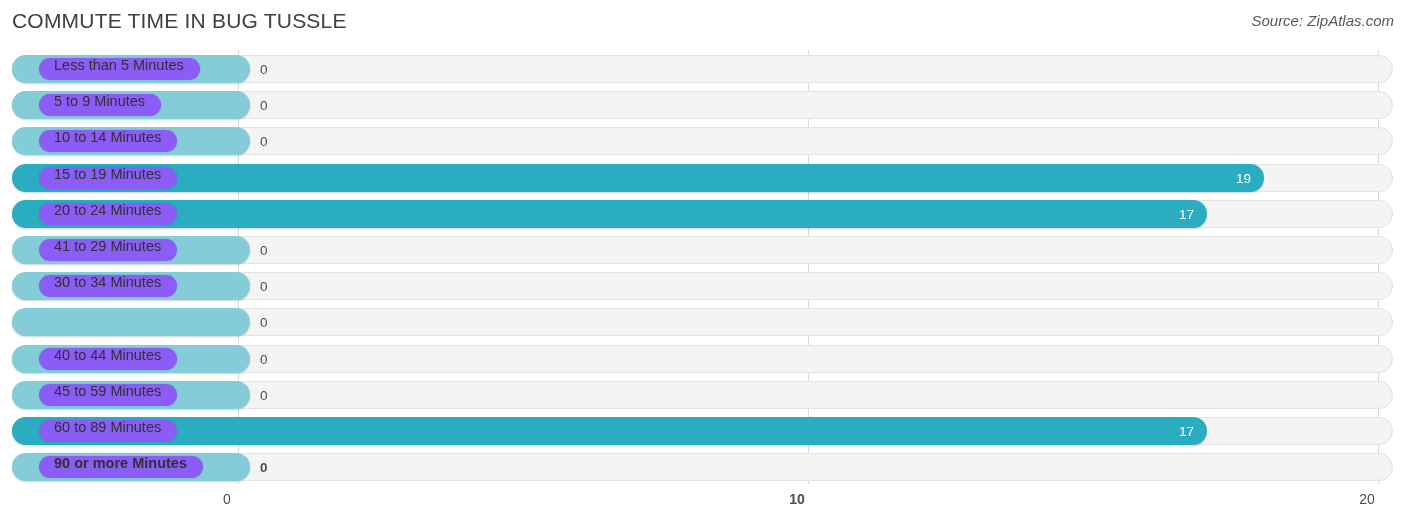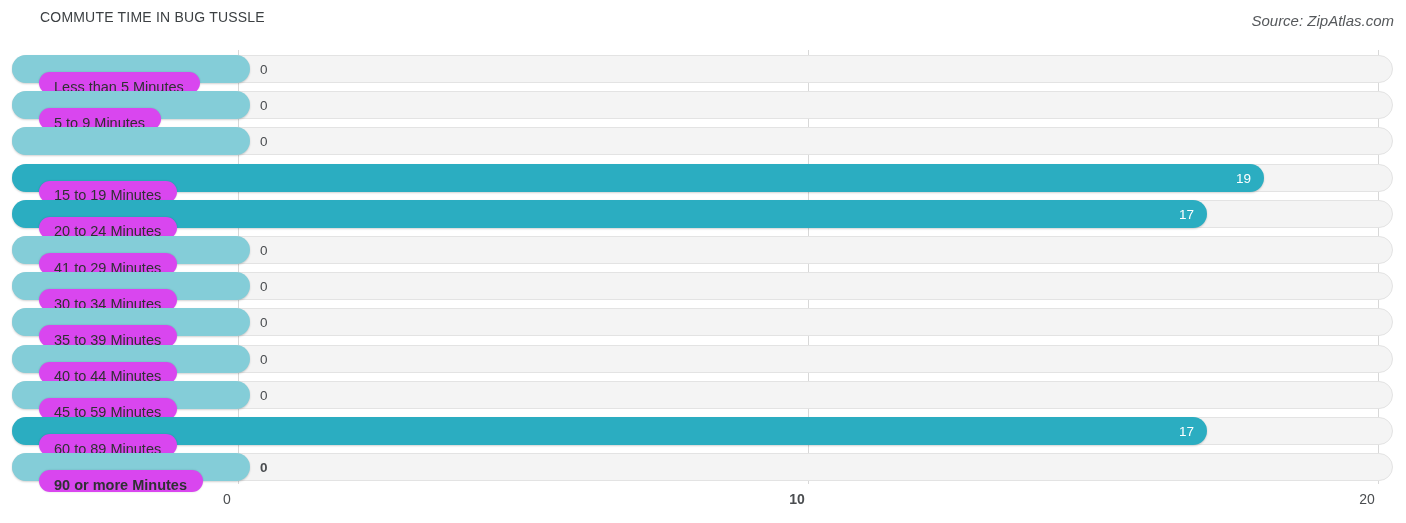--- a/index.html
+++ b/index.html
@@ -17,25 +17,24 @@
     height: 523px;
     background: #ffffff;
     overflow: hidden;
   }
 
   
   #chart-title {
     position: absolute;
     left: 12px;
     top: 9px;
-    font-size: 14px;
+    font-size: 21px;
     color: #3c4043;
     letter-spacing: 0.2px;
     white-space: nowrap;
-    margin-left: 28px;
   }
   #chart-source {
     position: absolute;
     right: 12px;
     top: 12px;
     font-size: 15px;
     font-style: italic;
     color: #56595c;
     white-space: nowrap;
   }
@@ -104,26 +103,26 @@
   .bar-value.inside {
     right: 13px;
     color: #ffffff;
   }
   .bar-value.outside {
     color: #4a4d50;
   }
   .cat-pill {
     position: absolute;
     left: 27px;
-    top: 17px;
+    top: 3px;
     height: 22px;
-    background: #d946ef;
+    background: #8b5cf6;
     border-radius: 11px;
     display: flex;
-    align-items: flex-end;
+    align-items: flex-start;
     padding: 0 16px 0 15px;
     box-sizing: border-box;
     box-shadow: 0 0 2px rgba(0,0,0,0.16);
   }
   .cat-label {
     font-size: 14.5px;
     color: #2f3133;
     white-space: nowrap;
     line-height: 1;
   }
@@ -173,20 +172,23 @@
           <div class="track"></div>
           <div class="bar zero" style="width: 238px;"></div>
           <div class="cat-pill">
             <span class="cat-label">5 to 9 Minutes</span>
           </div>
           <span class="bar-value outside" style="left: 248px;">0</span>
         </div>
         <div class="row" style="top: 77.4px;">
           <div class="track"></div>
           <div class="bar zero" style="width: 238px;"></div>
+          <div class="cat-pill">
+            <span class="cat-label">10 to 14 Minutes</span>
+          </div>
           <span class="bar-value outside" style="left: 248px;">0</span>
         </div>
         <div class="row" style="top: 113.6px;">
           <div class="track"></div>
           <div class="bar filled" style="width: 1252px;"></div>
           <div class="cat-pill">
             <span class="cat-label">15 to 19 Minutes</span>
           </div>
           <span class="bar-value inside" style="right: 142px;">19</span>
         </div>
@@ -210,23 +212,20 @@
           <div class="track"></div>
           <div class="bar zero" style="width: 238px;"></div>
           <div class="cat-pill">
             <span class="cat-label">30 to 34 Minutes</span>
           </div>
           <span class="bar-value outside" style="left: 248px;">0</span>
         </div>
         <div class="row" style="top: 258.4px;">
           <div class="track"></div>
           <div class="bar zero" style="width: 238px;"></div>
-          <div class="cat-pill">
-            <span class="cat-label">35 to 39 Minutes</span>
-          </div>
           <span class="bar-value outside" style="left: 248px;">0</span>
         </div>
         <div class="row" style="top: 294.6px;">
           <div class="track"></div>
           <div class="bar zero" style="width: 238px;"></div>
           <div class="cat-pill">
             <span class="cat-label">40 to 44 Minutes</span>
           </div>
           <span class="bar-value outside" style="left: 248px;">0</span>
         </div>

